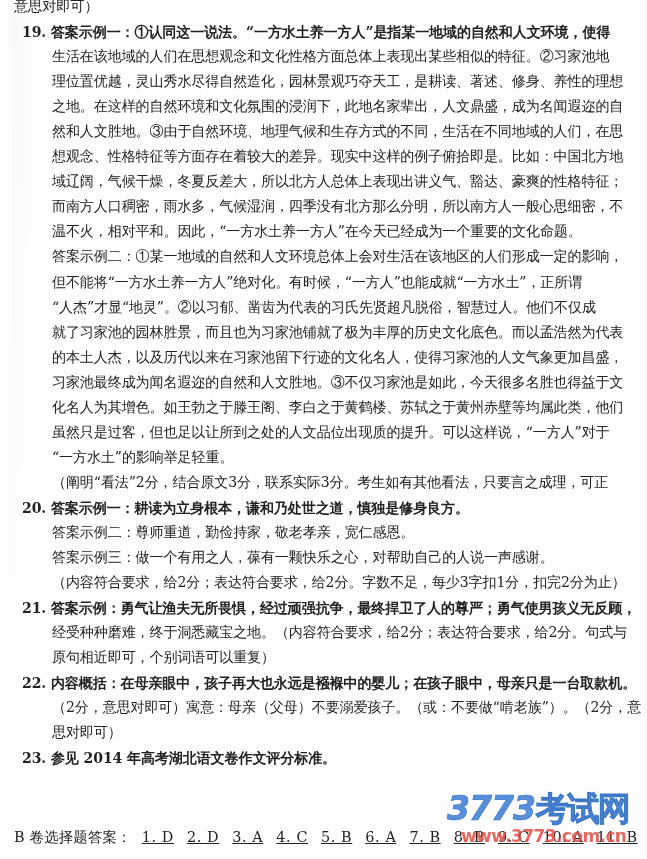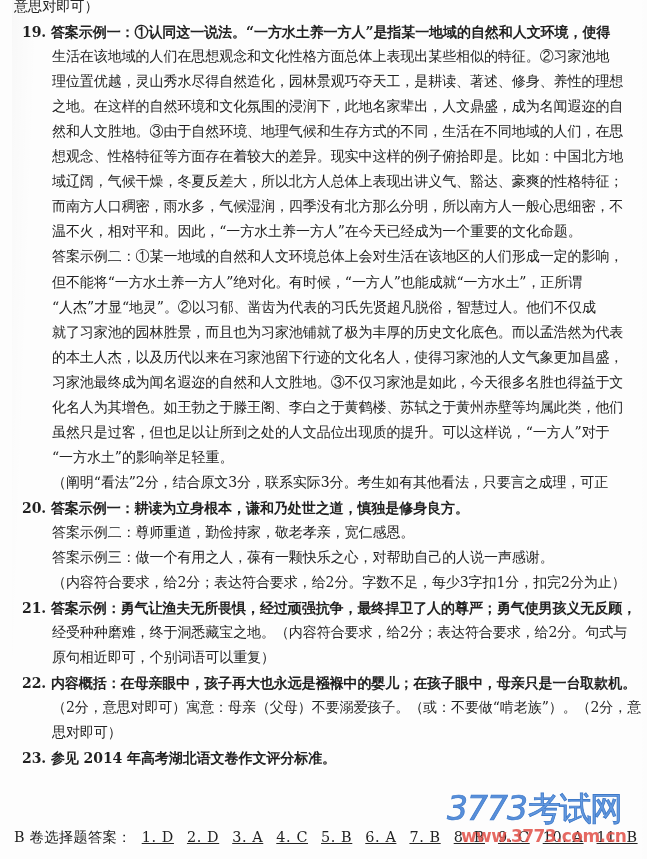--- a/index.html
+++ b/index.html
@@ -89,21 +89,21 @@
     width: 208px;
     height: 62px;
     pointer-events: none;
     user-select: none;
   }
   .wm-top {
     position: absolute;
     left: 0;
     top: 0;
     font-family: "DejaVu Sans", "Liberation Sans", sans-serif;
-    font-weight: normal;
+    font-weight: bold;
     font-style: italic;
     font-size: 33px;
     line-height: 33px;
     letter-spacing: -1px;
     color: #3f7fd6;
     opacity: 0.92;
     white-space: nowrap;
   }
   .wm-top .wm-digits {
     color: #4a86d8;

